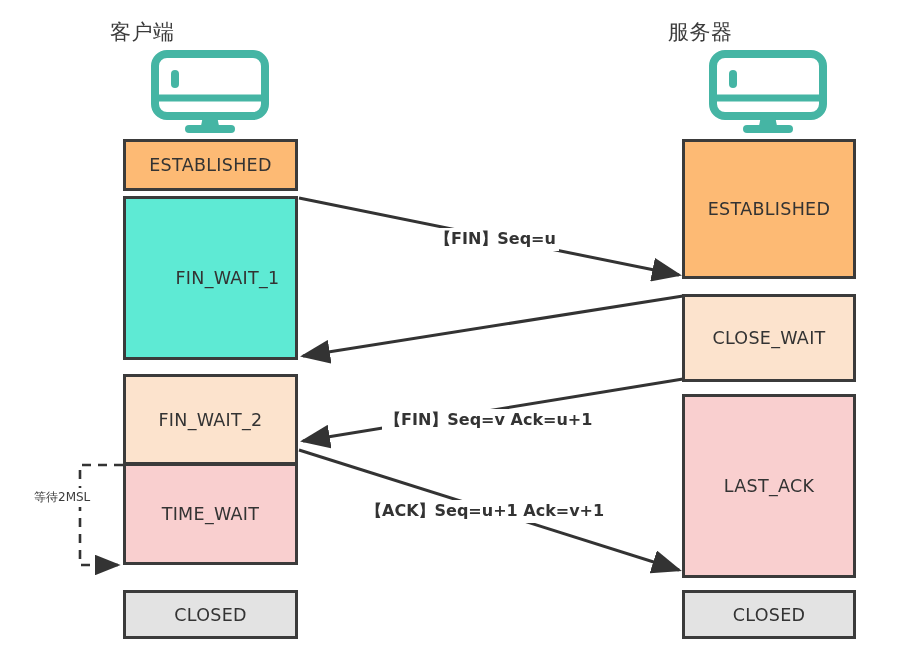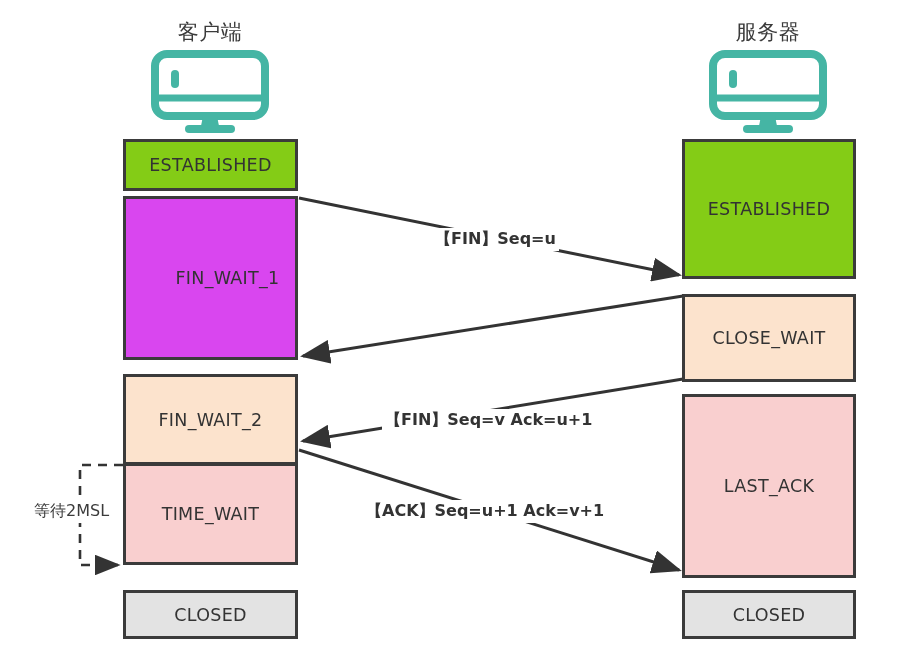--- a/index.html
+++ b/index.html
@@ -15,21 +15,20 @@
     width: 911px;
     height: 661px;
     background: #ffffff;
     overflow: hidden;
   }
 
   
   .col-title {
     position: absolute;
     width: 200px;
-    text-align: center;
     font-size: 21px;
     color: #3b3b3b;
     font-family: "DejaVu Sans", "Liberation Sans", sans-serif;
     letter-spacing: 0.5px;
   }
   #client-title { left: 110px; top: 18px; }
   #server-title { left: 668px; top: 18px; font-family: Liberation Mono, monospace; }
 
   
   .monitor-icon {
@@ -47,22 +46,22 @@
     border: 3px solid #3b3b3b;
     display: flex;
     align-items: center;
     justify-content: center;
     font-size: 17.5px;
     color: #333333;
     font-family: "DejaVu Sans", "Liberation Sans", sans-serif;
     letter-spacing: 0.3px;
     z-index: 3;
   }
-  .st-established { background: #84cc16; }
-  .st-finwait1    { background: #d946ef; padding-left: 34px; }
+  .st-established { background: #fdba74; }
+  .st-finwait1    { background: #5eead4; padding-left: 34px; }
   .st-finwait2    { background: #fce3cd; }
   .st-closewait   { background: #fce3cd; }
   .st-timewait    { background: #f9cfcf; }
   .st-lastack     { background: #f9cfcf; }
   .st-closed      { background: #e3e3e3; }
 
   
   #arrow-layer {
     position: absolute;
     left: 0; top: 0;
@@ -88,22 +87,22 @@
     padding: 1px 3px;
     white-space: nowrap;
     font-family: "DejaVu Sans", "Liberation Sans", sans-serif;
     z-index: 5;
   }
 
   
   #msl-label {
     position: absolute;
     left: 32px;
-    top: 500px;
-    font-size: 16px;
+    top: 488px;
+    font-size: 12px;
     color: #3b3b3b;
     background: #ffffff;
     padding: 1px 2px;
     white-space: nowrap;
     font-family: "DejaVu Sans", "Liberation Sans", sans-serif;
     z-index: 6;
   }
 </style>
 </head>
 <body>

